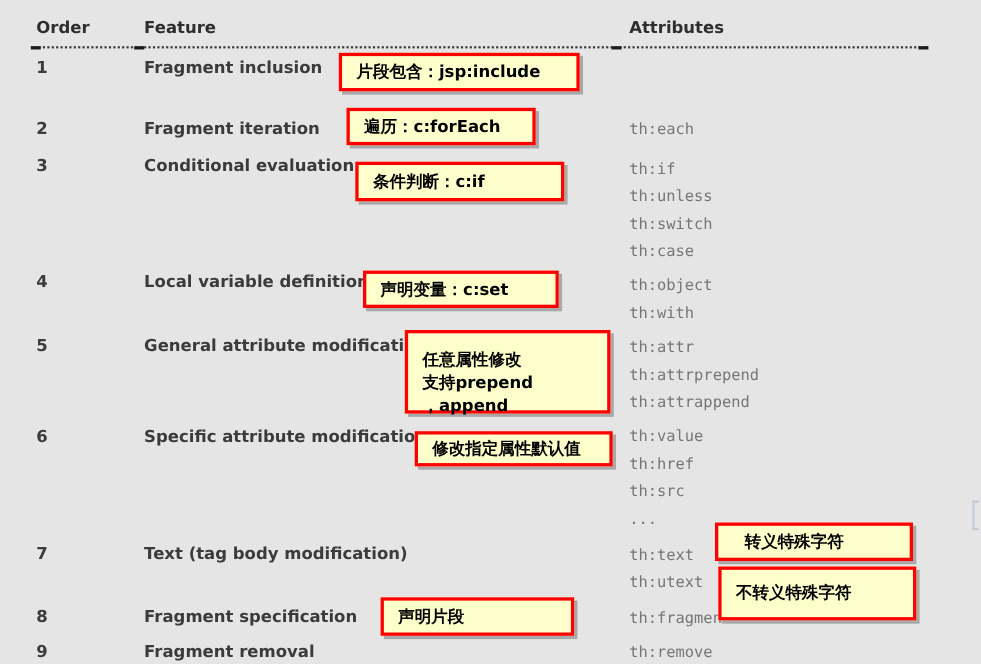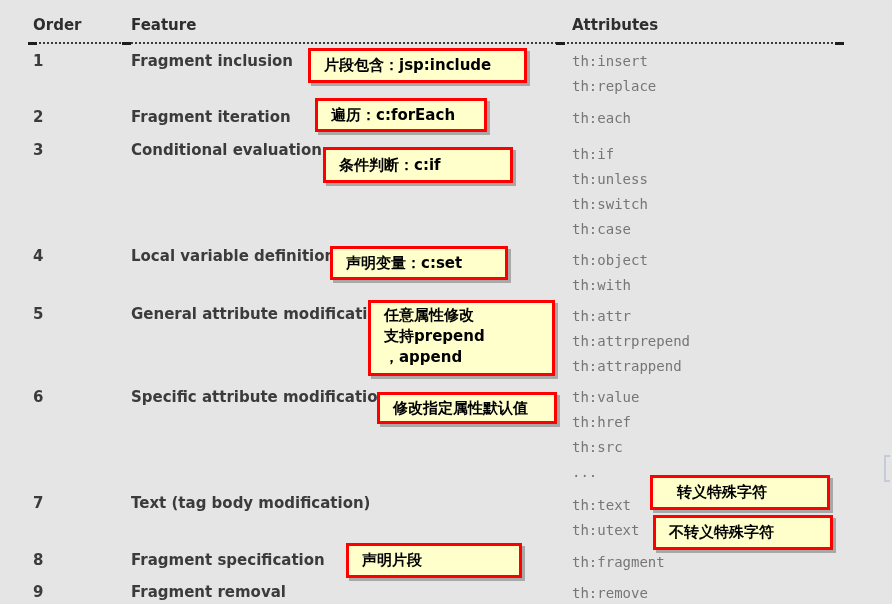--- a/index.html
+++ b/index.html
@@ -46,21 +46,21 @@
   .note {
     background: var(--note_bg);
     border: 3px solid var(--note_border);
     box-shadow: 3px 3px 0 var(--note_shadow);
     display: flex; align-items: center;
     font-size: 15px; font-weight: bold; color: #000000;
     padding-left: 13px;
     white-space: pre-line;
     line-height: 21px;
   }
-  .note.multiline { align-items: flex-start; padding-top: 2px; }
+  .note.multiline { align-items: flex-start; padding-top: 14px; }
   .note.indent { padding-left: 24px; }
   .bracket-mark {
     width: 6px; height: 27px;
     border-left: 2px solid #c3ccd8;
     border-top: 2px solid #c3ccd8;
     border-bottom: 2px solid #c3ccd8;
   }
 </style>
 </head>
 <body>
@@ -72,22 +72,20 @@
   <div class="abs hdr" style="left:572px; top:17px;">Attributes</div>
 
   <div class="abs rule" style="left:28px; top:42px; width:816px;"></div>
   <div class="abs rule-tick" style="left:28px;  top:42px; width:9px;"></div>
   <div class="abs rule-tick" style="left:122px; top:42px; width:9px;"></div>
   <div class="abs rule-tick" style="left:556px; top:42px; width:9px;"></div>
   <div class="abs rule-tick" style="left:835px; top:42px; width:9px;"></div>
 
   <div class="abs order-cell" style="left:33px;  top:53px;">1</div>
   <div class="abs feature-cell" style="left:131px; top:53px;">Fragment inclusion</div>
-  <div class="abs attr-stack" style="left:572px; top:49px;">th:insert
-th:replace</div>
 
   <div class="abs order-cell" style="left:33px;  top:109px;">2</div>
   <div class="abs feature-cell" style="left:131px; top:109px;">Fragment iteration</div>
   <div class="abs attr-stack" style="left:572px; top:106px;">th:each</div>
 
   <div class="abs order-cell" style="left:33px;  top:142px;">3</div>
   <div class="abs feature-cell" style="left:131px; top:142px;">Conditional evaluation</div>
   <div class="abs attr-stack" style="left:572px; top:142px;">th:if
 th:unless
 th:switch
@@ -126,18 +124,18 @@
 
   <div class="abs note" style="left:315px; top:98px;  width:172px; height:34px;">遍历：c:forEach</div>
   <div class="abs note" style="left:308px; top:48px;  width:219px; height:35px;">片段包含：jsp:include</div>
   <div class="abs note" style="left:323px; top:147px; width:190px; height:36px;">条件判断：c:if</div>
   <div class="abs note" style="left:330px; top:246px; width:178px; height:34px;">声明变量：c:set</div>
   <div class="abs note multiline" style="left:368px; top:300px; width:187px; height:76px;">任意属性修改
 支持prepend
 ，append</div>
   <div class="abs note" style="left:377px; top:392px; width:180px; height:32px;">修改指定属性默认值</div>
   <div class="abs note indent" style="left:650px; top:475px; width:180px; height:35px;">转义特殊字符</div>
-  <div class="abs note" style="left:653px; top:515px; width:180px; height:35px;">不转义特殊字符</div>
+  <div class="abs note" style="left:653px; top:515px; width:180px; height:49px;">不转义特殊字符</div>
   <div class="abs note" style="left:346px; top:543px; width:176px; height:35px;">声明片段</div>
 
   <div class="abs bracket-mark" style="left:884px; top:455px;"></div>
 
 </div>
 
 </body></html>

